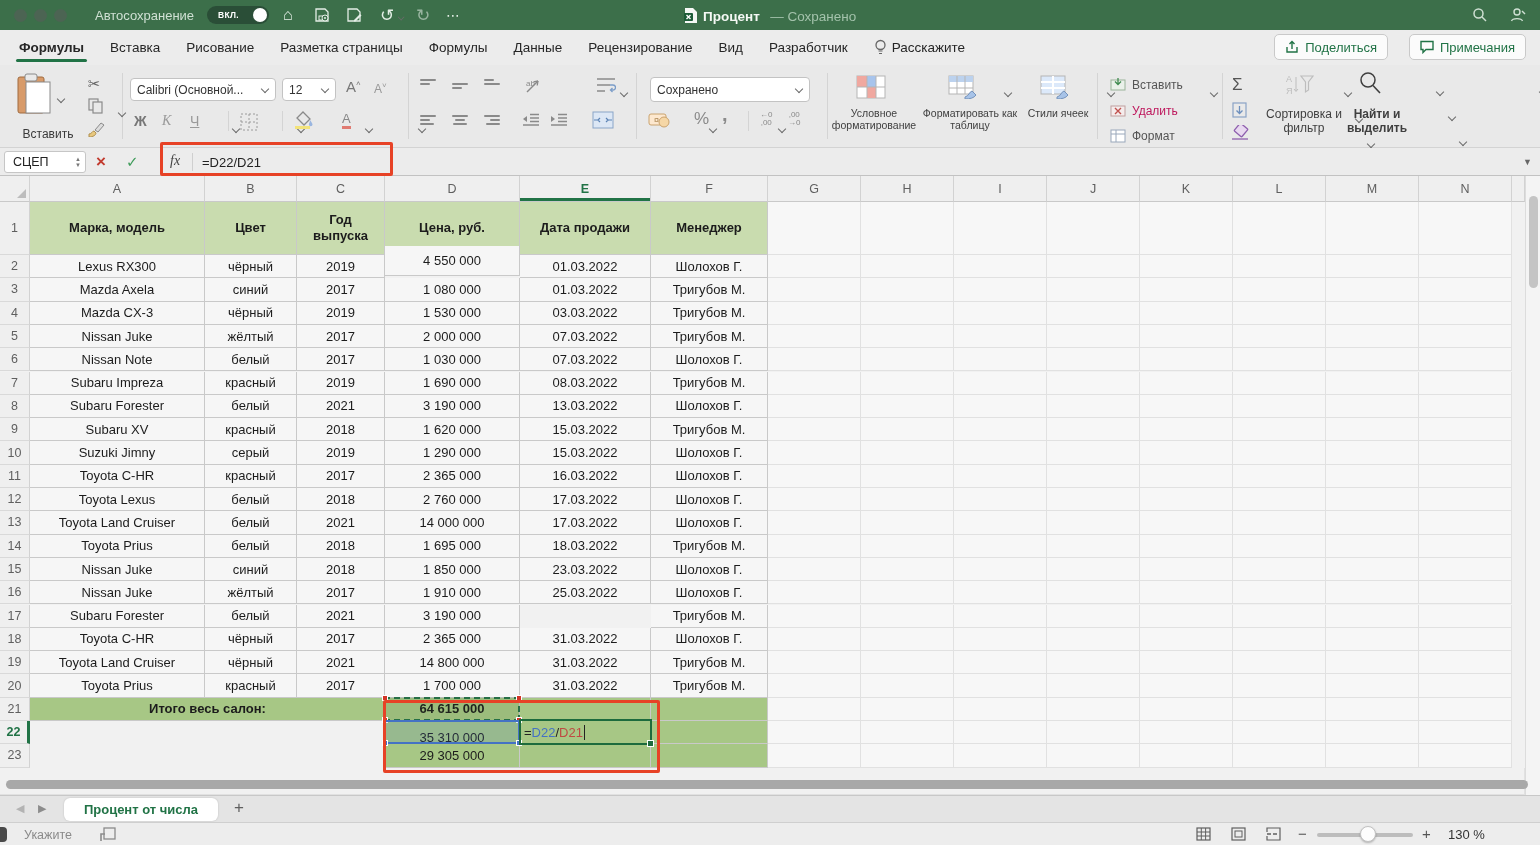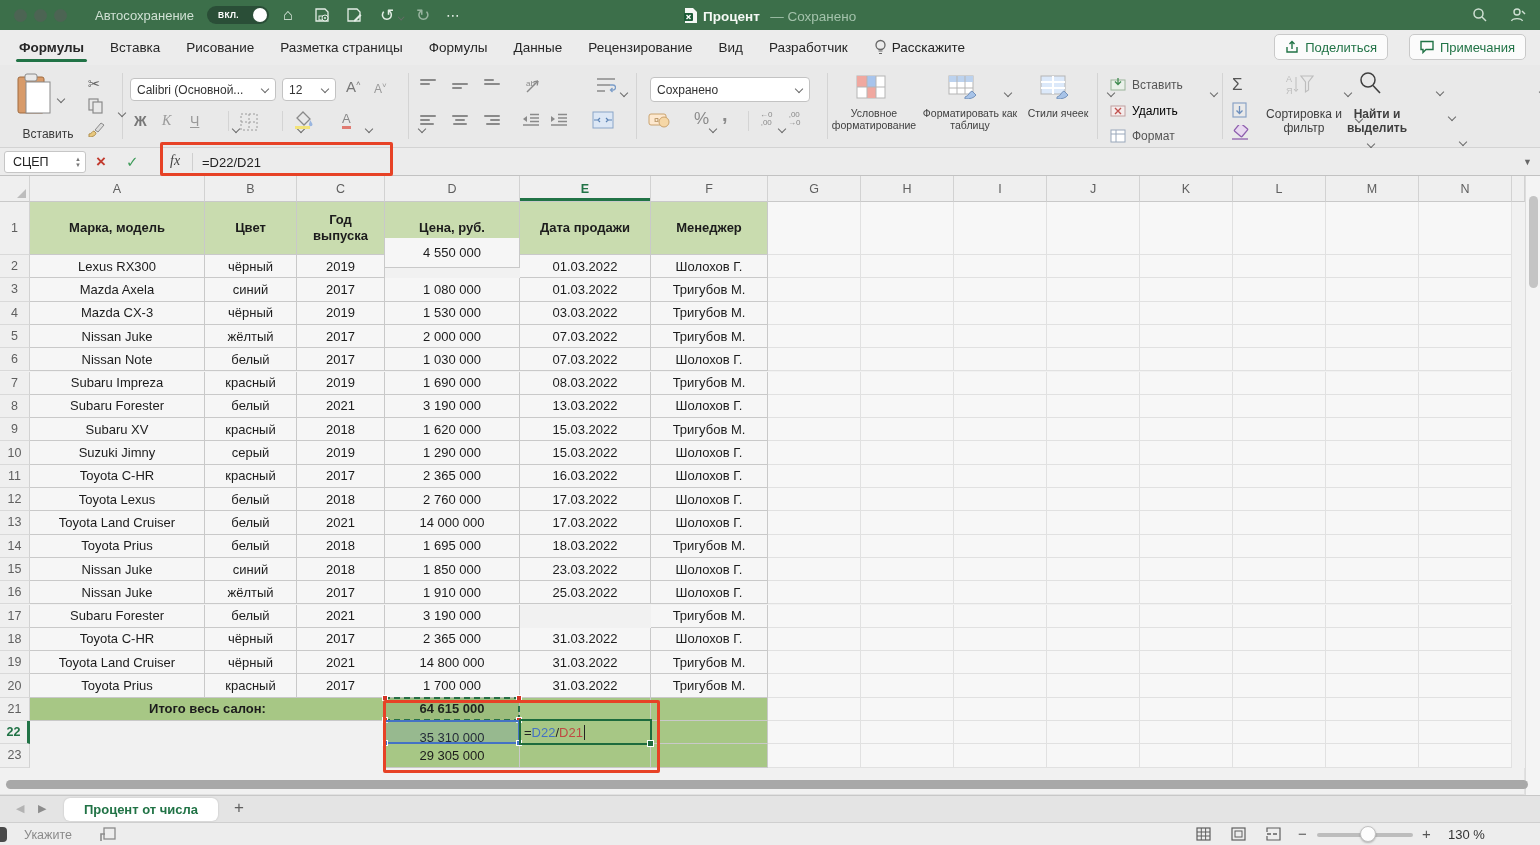--- a/index.html
+++ b/index.html
@@ -409,21 +409,21 @@
       </svg>
     </span>
   <span class="abs rlabel" style="left:1132px; top:13px; color:#555">Вставить</span>
   <span class="abs chev" style="left:1196px; top:18px"></span>
   <span class="abs ic" style="left:1110px; top:38px">
       <svg width="16" height="16">
         <rect x="1" y="3" width="14" height="10" fill="#f5ecec" stroke="#c0a0a0"></rect>
         <path d="M5 5l6 6M11 5l-6 6" stroke="#c0504d" stroke-width="1.4"></path>
       </svg>
     </span>
-  <span class="abs rlabel" style="left:1132px; top:39px; color:#000000">Удалить</span>
+  <span class="abs rlabel" style="left:1132px; top:39px; color:#be185d">Удалить</span>
   <span class="abs chev" style="left:1196px; top:44px"></span>
   <span class="abs ic" style="left:1110px; top:63px">
       <svg width="16" height="16">
         <rect x="1" y="2" width="14" height="12" fill="#fff" stroke="#9aa8bb"></rect>
         <path d="M1 6h14M6 2v12" stroke="#9aa8bb"></path>
       </svg>
     </span>
   <span class="abs rlabel" style="left:1132px; top:64px; color:#555">Формат</span>
   <span class="abs chev" style="left:1196px; top:69px"></span>
 
@@ -534,21 +534,21 @@
     <div class="cell empty" style="left: 861px; top: 26px; width: 93px; height: 53px;"></div>
     <div class="cell empty" style="left: 954px; top: 26px; width: 93px; height: 53px;"></div>
     <div class="cell empty" style="left: 1047px; top: 26px; width: 93px; height: 53px;"></div>
     <div class="cell empty" style="left: 1140px; top: 26px; width: 93px; height: 53px;"></div>
     <div class="cell empty" style="left: 1233px; top: 26px; width: 93px; height: 53px;"></div>
     <div class="cell empty" style="left: 1326px; top: 26px; width: 93px; height: 53px;"></div>
     <div class="cell empty" style="left: 1419px; top: 26px; width: 93px; height: 53px;"></div>
     <div class="cell" style="left: 30px; top: 79px; width: 175px; height: 23.3px;">Lexus RX300</div>
     <div class="cell" style="left: 205px; top: 79px; width: 92px; height: 23.3px;">чёрный</div>
     <div class="cell" style="left: 297px; top: 79px; width: 88px; height: 23.3px;">2019</div>
-    <div class="cell" style="left: 385px; top: 62px; width: 135px; height: 30px;">4 550 000</div>
+    <div class="cell" style="left: 385px; top: 70px; width: 135px; height: 30px;">4 550 000</div>
     <div class="cell" style="left: 520px; top: 79px; width: 131px; height: 23.3px;">01.03.2022</div>
     <div class="cell" style="left: 651px; top: 79px; width: 117px; height: 23.3px;">Шолохов Г.</div>
     <div class="cell empty" style="left: 768px; top: 79px; width: 93px; height: 23.3px;"></div>
     <div class="cell empty" style="left: 861px; top: 79px; width: 93px; height: 23.3px;"></div>
     <div class="cell empty" style="left: 954px; top: 79px; width: 93px; height: 23.3px;"></div>
     <div class="cell empty" style="left: 1047px; top: 79px; width: 93px; height: 23.3px;"></div>
     <div class="cell empty" style="left: 1140px; top: 79px; width: 93px; height: 23.3px;"></div>
     <div class="cell empty" style="left: 1233px; top: 79px; width: 93px; height: 23.3px;"></div>
     <div class="cell empty" style="left: 1326px; top: 79px; width: 93px; height: 23.3px;"></div>
     <div class="cell empty" style="left: 1419px; top: 79px; width: 93px; height: 23.3px;"></div>

